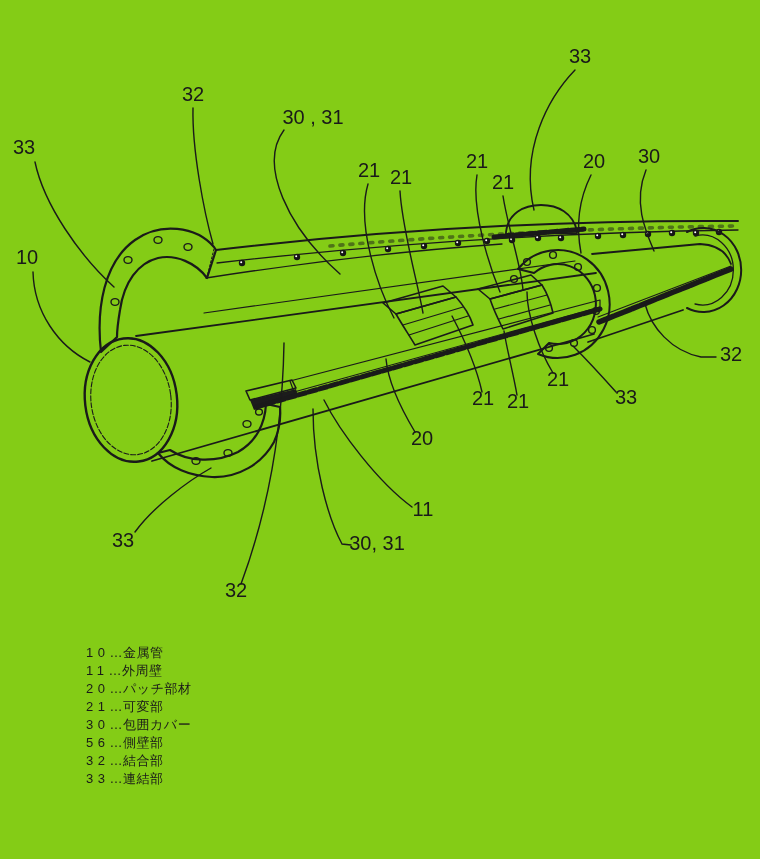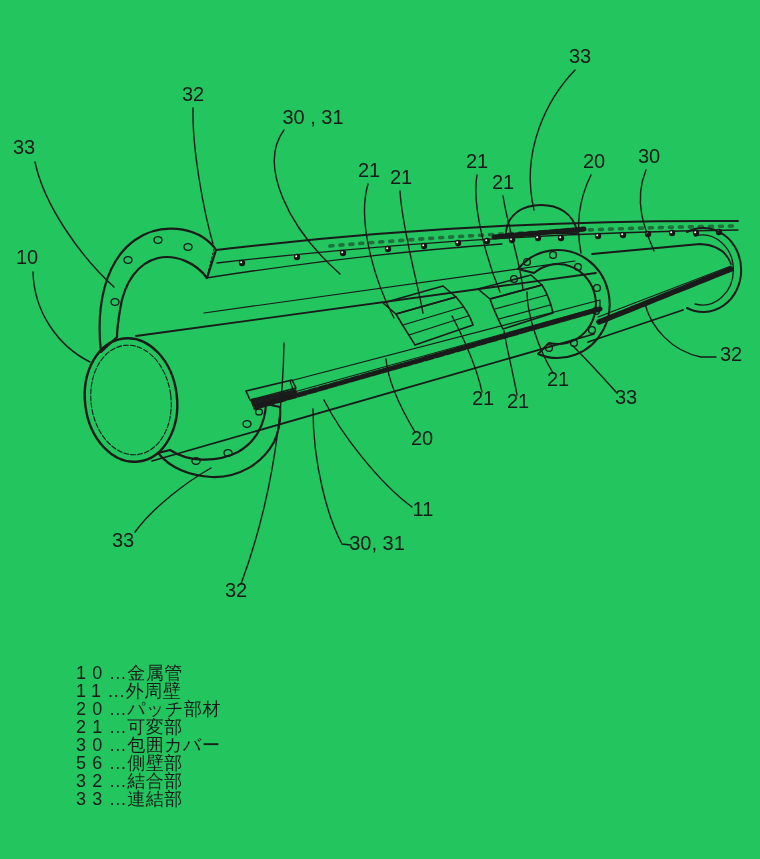--- a/index.html
+++ b/index.html
@@ -1,37 +1,36 @@
 <!DOCTYPE html>
 <html><head>
 <meta charset="utf-8">
 <style>
   html,body{margin:0;padding:0;background:#fff;}
   .page{
     position:relative;
     width:760px;height:859px;
-    background:#22c55e;
+    background:#84cc16;
     font-family:"Liberation Sans","DejaVu Sans",sans-serif;
     color:#1a1a1a;
     overflow:hidden;
   }
   svg{position:absolute;left:0;top:0;}
   .ink{stroke:#1a1a1a;fill:none;stroke-linecap:round;stroke-linejoin:round;}
   .leader{stroke:#1a1a1a;fill:none;stroke-width:1.4;stroke-linecap:round;}
   .fig-label{
     font-family:"Liberation Sans","DejaVu Sans",sans-serif;
     font-size:20px;
     fill:#1a1a1a;
   }
   .legend{
-    position:absolute;left:76px;top:644px;
-    font-size:18px;line-height:18px;
+    position:absolute;left:86px;top:644px;
+    font-size:13px;line-height:18px;
     letter-spacing:0.5px;
     white-space:nowrap;
-    margin-top:20px;
   }
   .legend-row{height:18px;}
   .legend-num{display:inline-block;letter-spacing:0.35em;}
   .legend-sep{display:inline-block;}
   .legend-name{display:inline-block;}
 </style>
 </head>
 <body>
 
 <div class="page">

